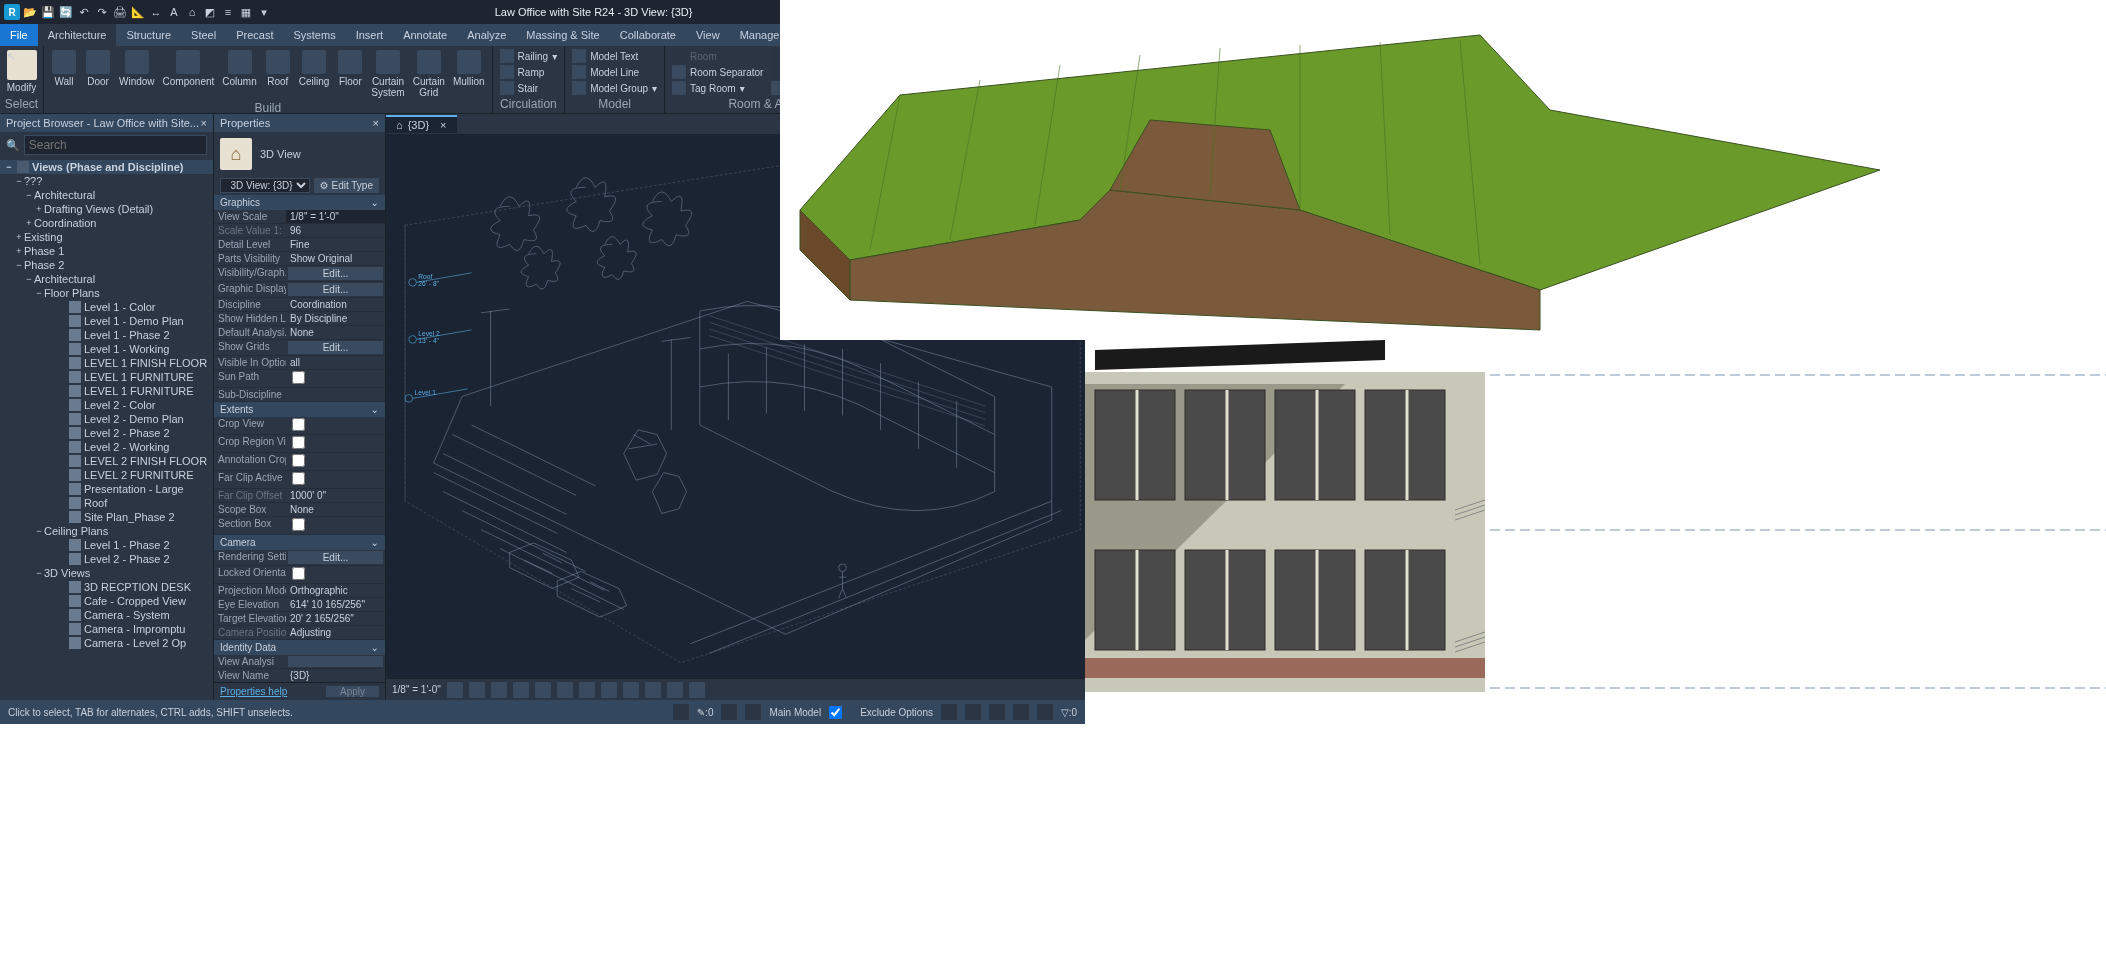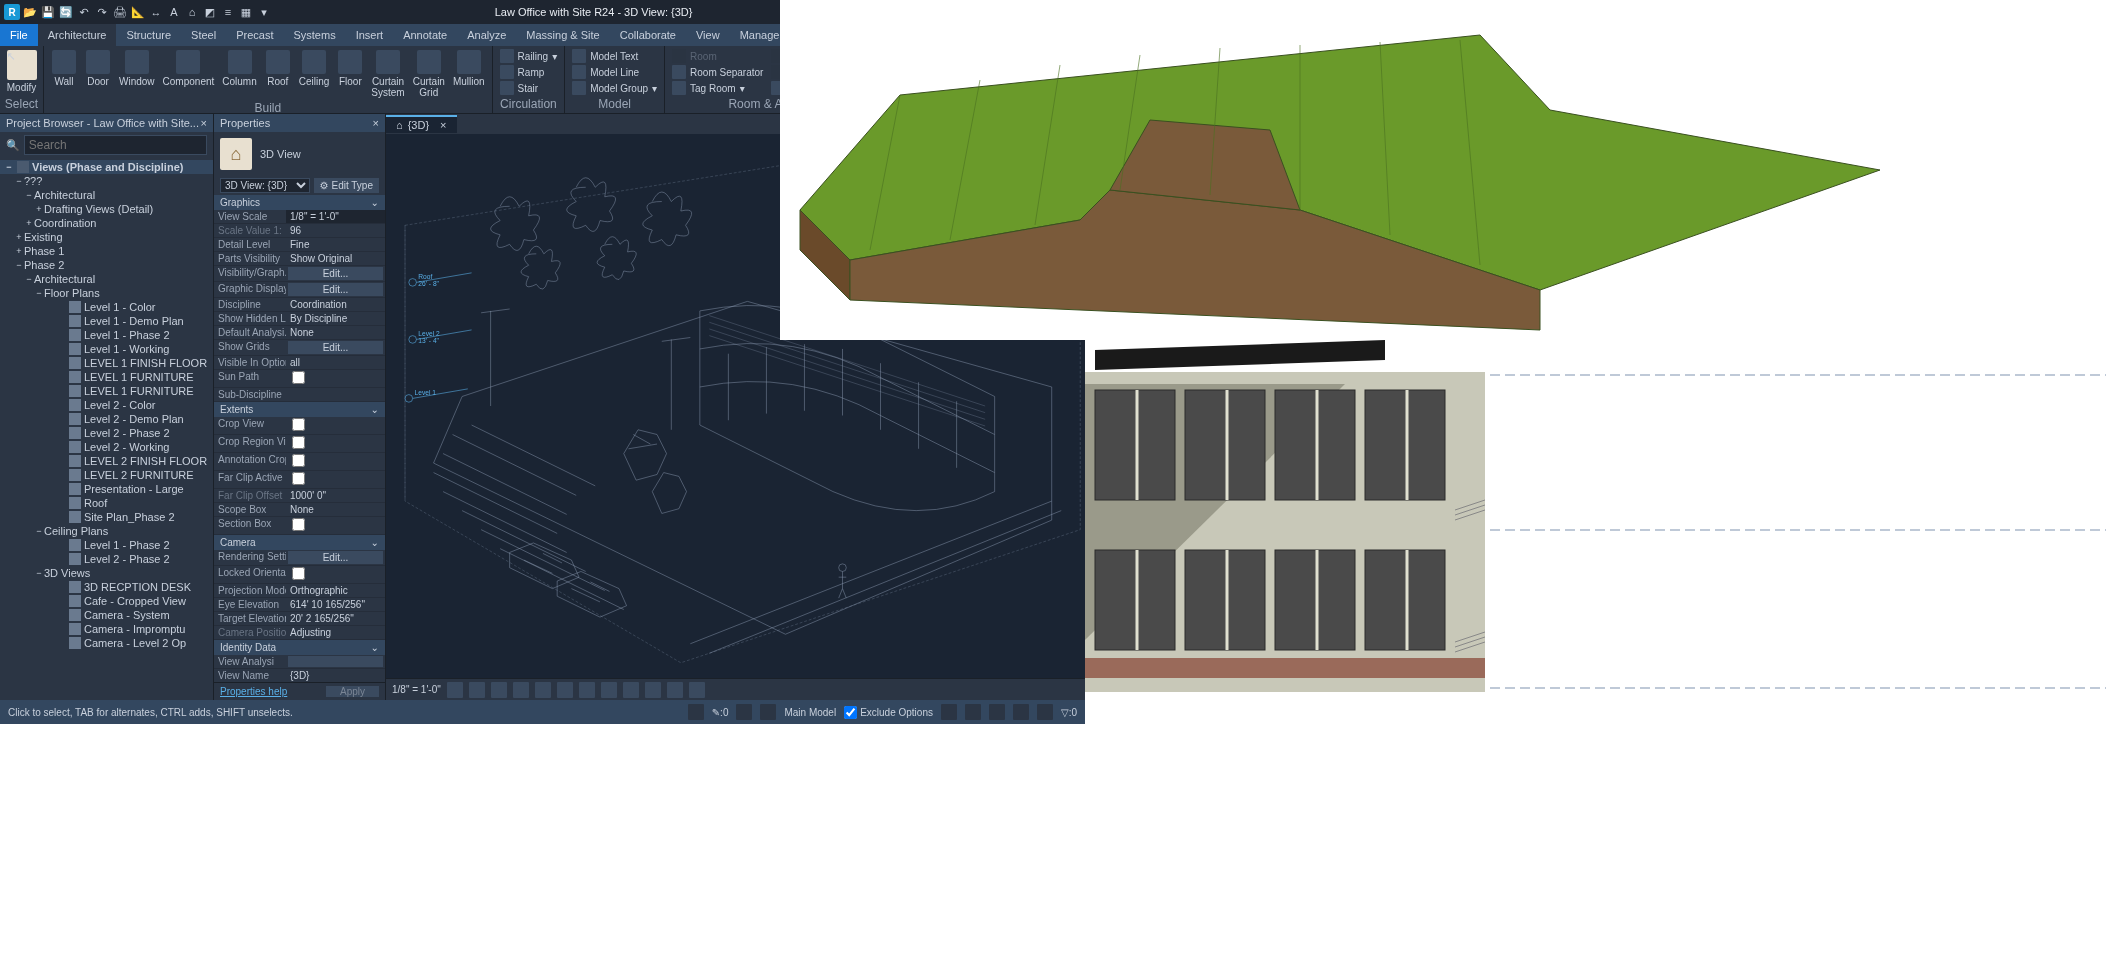--- a/index.html
+++ b/index.html
@@ -41,21 +41,21 @@
 .tnode .exp { width:10px; text-align:center; font-size:9px; flex-shrink:0; }
 .tnode .tico { width:12px; height:12px; background:#4a5a6f; margin:0 3px; flex-shrink:0; }
 .tnode .tico.view { background:#6a7a8f; }
 .tnode.hdr { background:#33475f; font-weight:bold; }
 .i1 { padding-left:14px; } .i2 { padding-left:24px; } .i3 { padding-left:34px; } .i5 { padding-left:56px; }
 .props { width:172px; }
 .props .typesel { padding:6px; display:flex; align-items:center; gap:8px; }
 .props .typesel .tico2 { width:32px; height:32px; background:#e8e0d0; border-radius:2px; display:flex; align-items:center; justify-content:center; }
 .props .typesel .tico2::after { content:"⌂"; color:#8a6a3a; font-size:18px; }
 .props .instrow { display:flex; padding:2px 6px; gap:4px; }
-.props .instrow select { flex:1; background:#1e2530; border:1px solid #3a4a5f; color:#c8d0dc; font-size:10px; }
+.props .instrow select { flex:1; background:#1e2530; border:1px solid #3a4a5f; color:#c8d0dc; font-size:10px;text-align:right; }
 .props .instrow .etbtn { background:#3a4a5f; padding:2px 6px; cursor:pointer; font-size:10px; display:flex; align-items:center; gap:3px; }
 .props .plist { flex:1; overflow:auto; }
 .pcat { background:#33475f; padding:2px 6px; font-size:10px; display:flex; justify-content:space-between; }
 .prow { display:flex; border-bottom:1px solid #252d3a; font-size:10px; }
 .prow .pn { width:72px; padding:1px 4px; overflow:hidden; white-space:nowrap; color:#9aa5b5; }
 .prow .pn.ro { color:#6a7585; }
 .prow .pv { flex:1; padding:1px 4px; overflow:hidden; white-space:nowrap; }
 .prow .pv.btn { background:#3a4a5f; text-align:center; margin:1px 2px; cursor:pointer; }
 .prow .pv input[type=checkbox] { margin-left:2px; }
 .props .pfoot { display:flex; justify-content:space-between; padding:3px 6px; border-top:1px solid #1a2028; }
@@ -68,21 +68,21 @@
 .canvas { flex:1; position:relative; overflow:hidden; }
 .canvas svg { width:100%; height:100%; }
 .navcube { position:absolute; top:8px; right:8px; width:60px; height:60px; }
 .vctrl { position:absolute; top:75px; right:8px; width:24px; display:flex; flex-direction:column; gap:2px; }
 .vctrl span { width:24px; height:24px; background:#3a4a5f; border-radius:2px; cursor:pointer; }
 .vbar { height:22px; background:#2b3544; border-top:1px solid #1a2028; display:flex; align-items:center; padding:0 6px; gap:6px; font-size:10px; }
 .vbar .vico { width:16px; height:16px; background:#3a4a5f; border-radius:1px; cursor:pointer; }
 .statusbar { height:24px; background:#33475f; display:flex; align-items:center; padding:0 8px; font-size:10px; justify-content:space-between; }
 .statusbar .sright { display:flex; align-items:center; gap:8px; }
 .statusbar .sico { width:16px; height:16px; background:#2b3544; border-radius:1px; cursor:pointer; display:inline-block; }
-.statusbar label { display:flex; align-items:center; gap:3px; }
+.statusbar label { display:flex; align-items:center; gap:18px; }
 .aux1 { position:absolute; left:780px; top:0; width:1326px; height:340px; background:#fff; }
 .aux2 { position:absolute; left:1085px; top:340px; width:1021px; height:384px; background:#fff; }
 </style>
 </head>
 <body>
 
 <div class="app">
 
   <div class="titlebar">
     <div class="qat">

